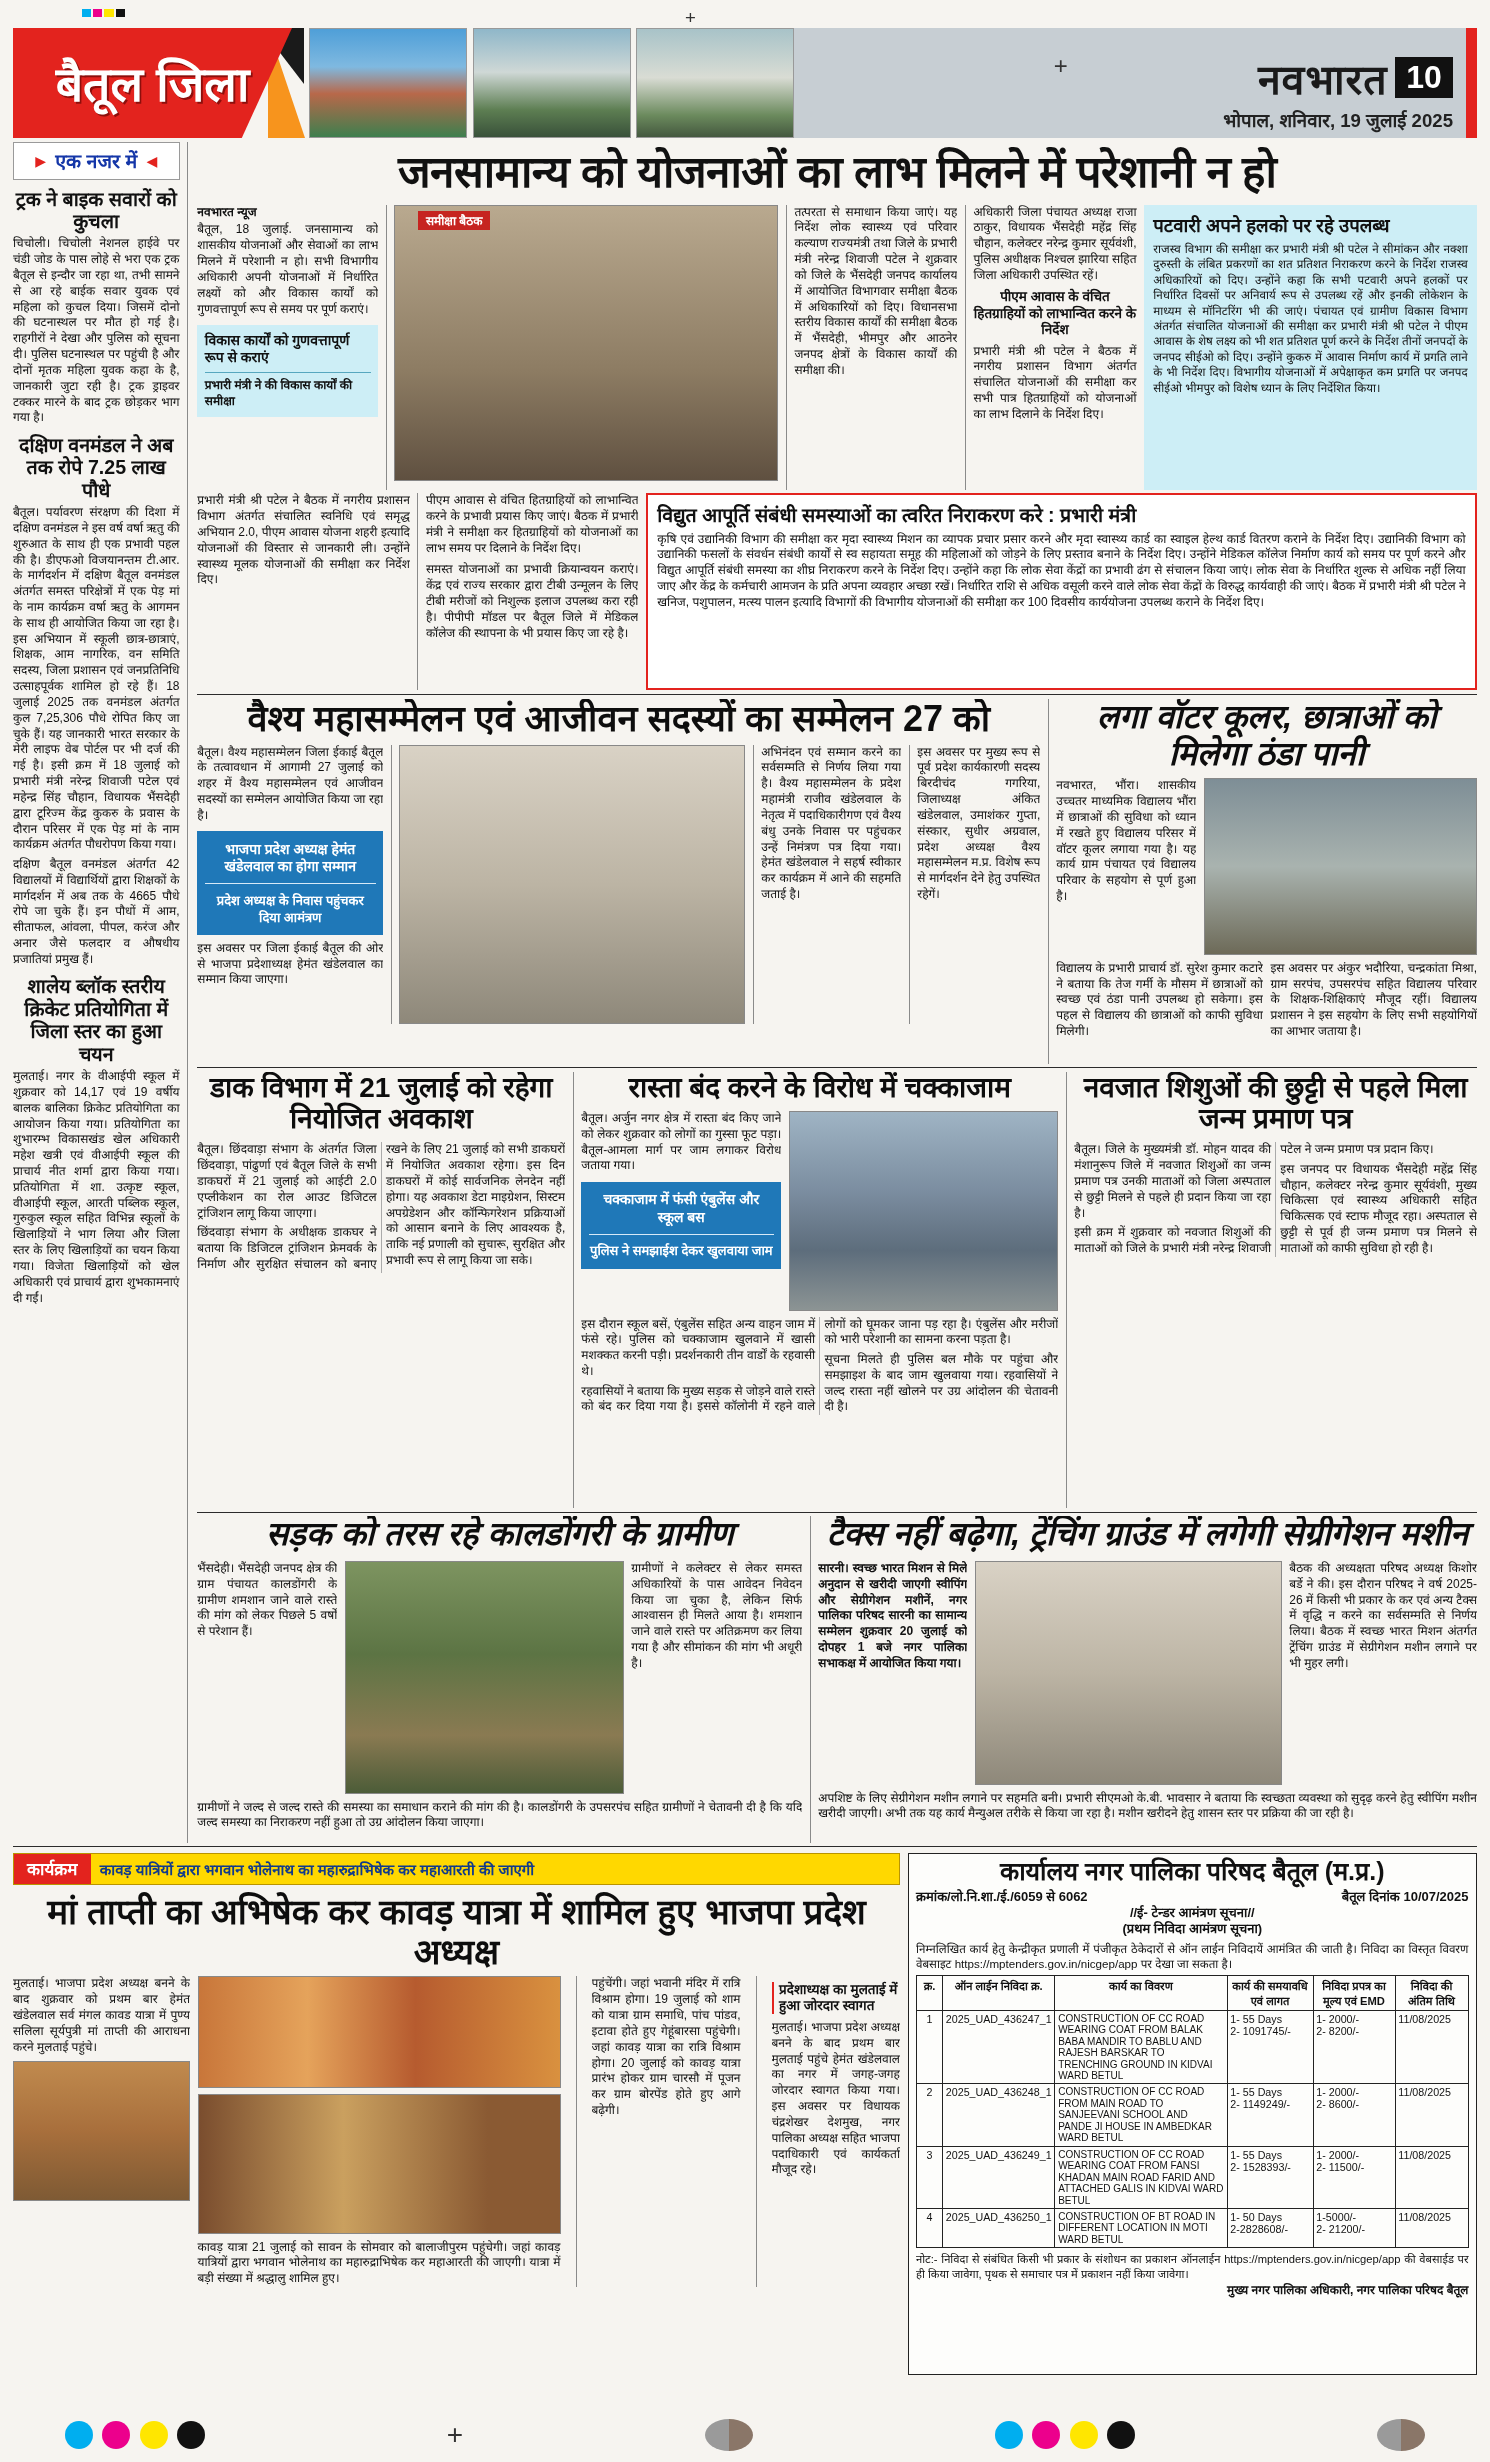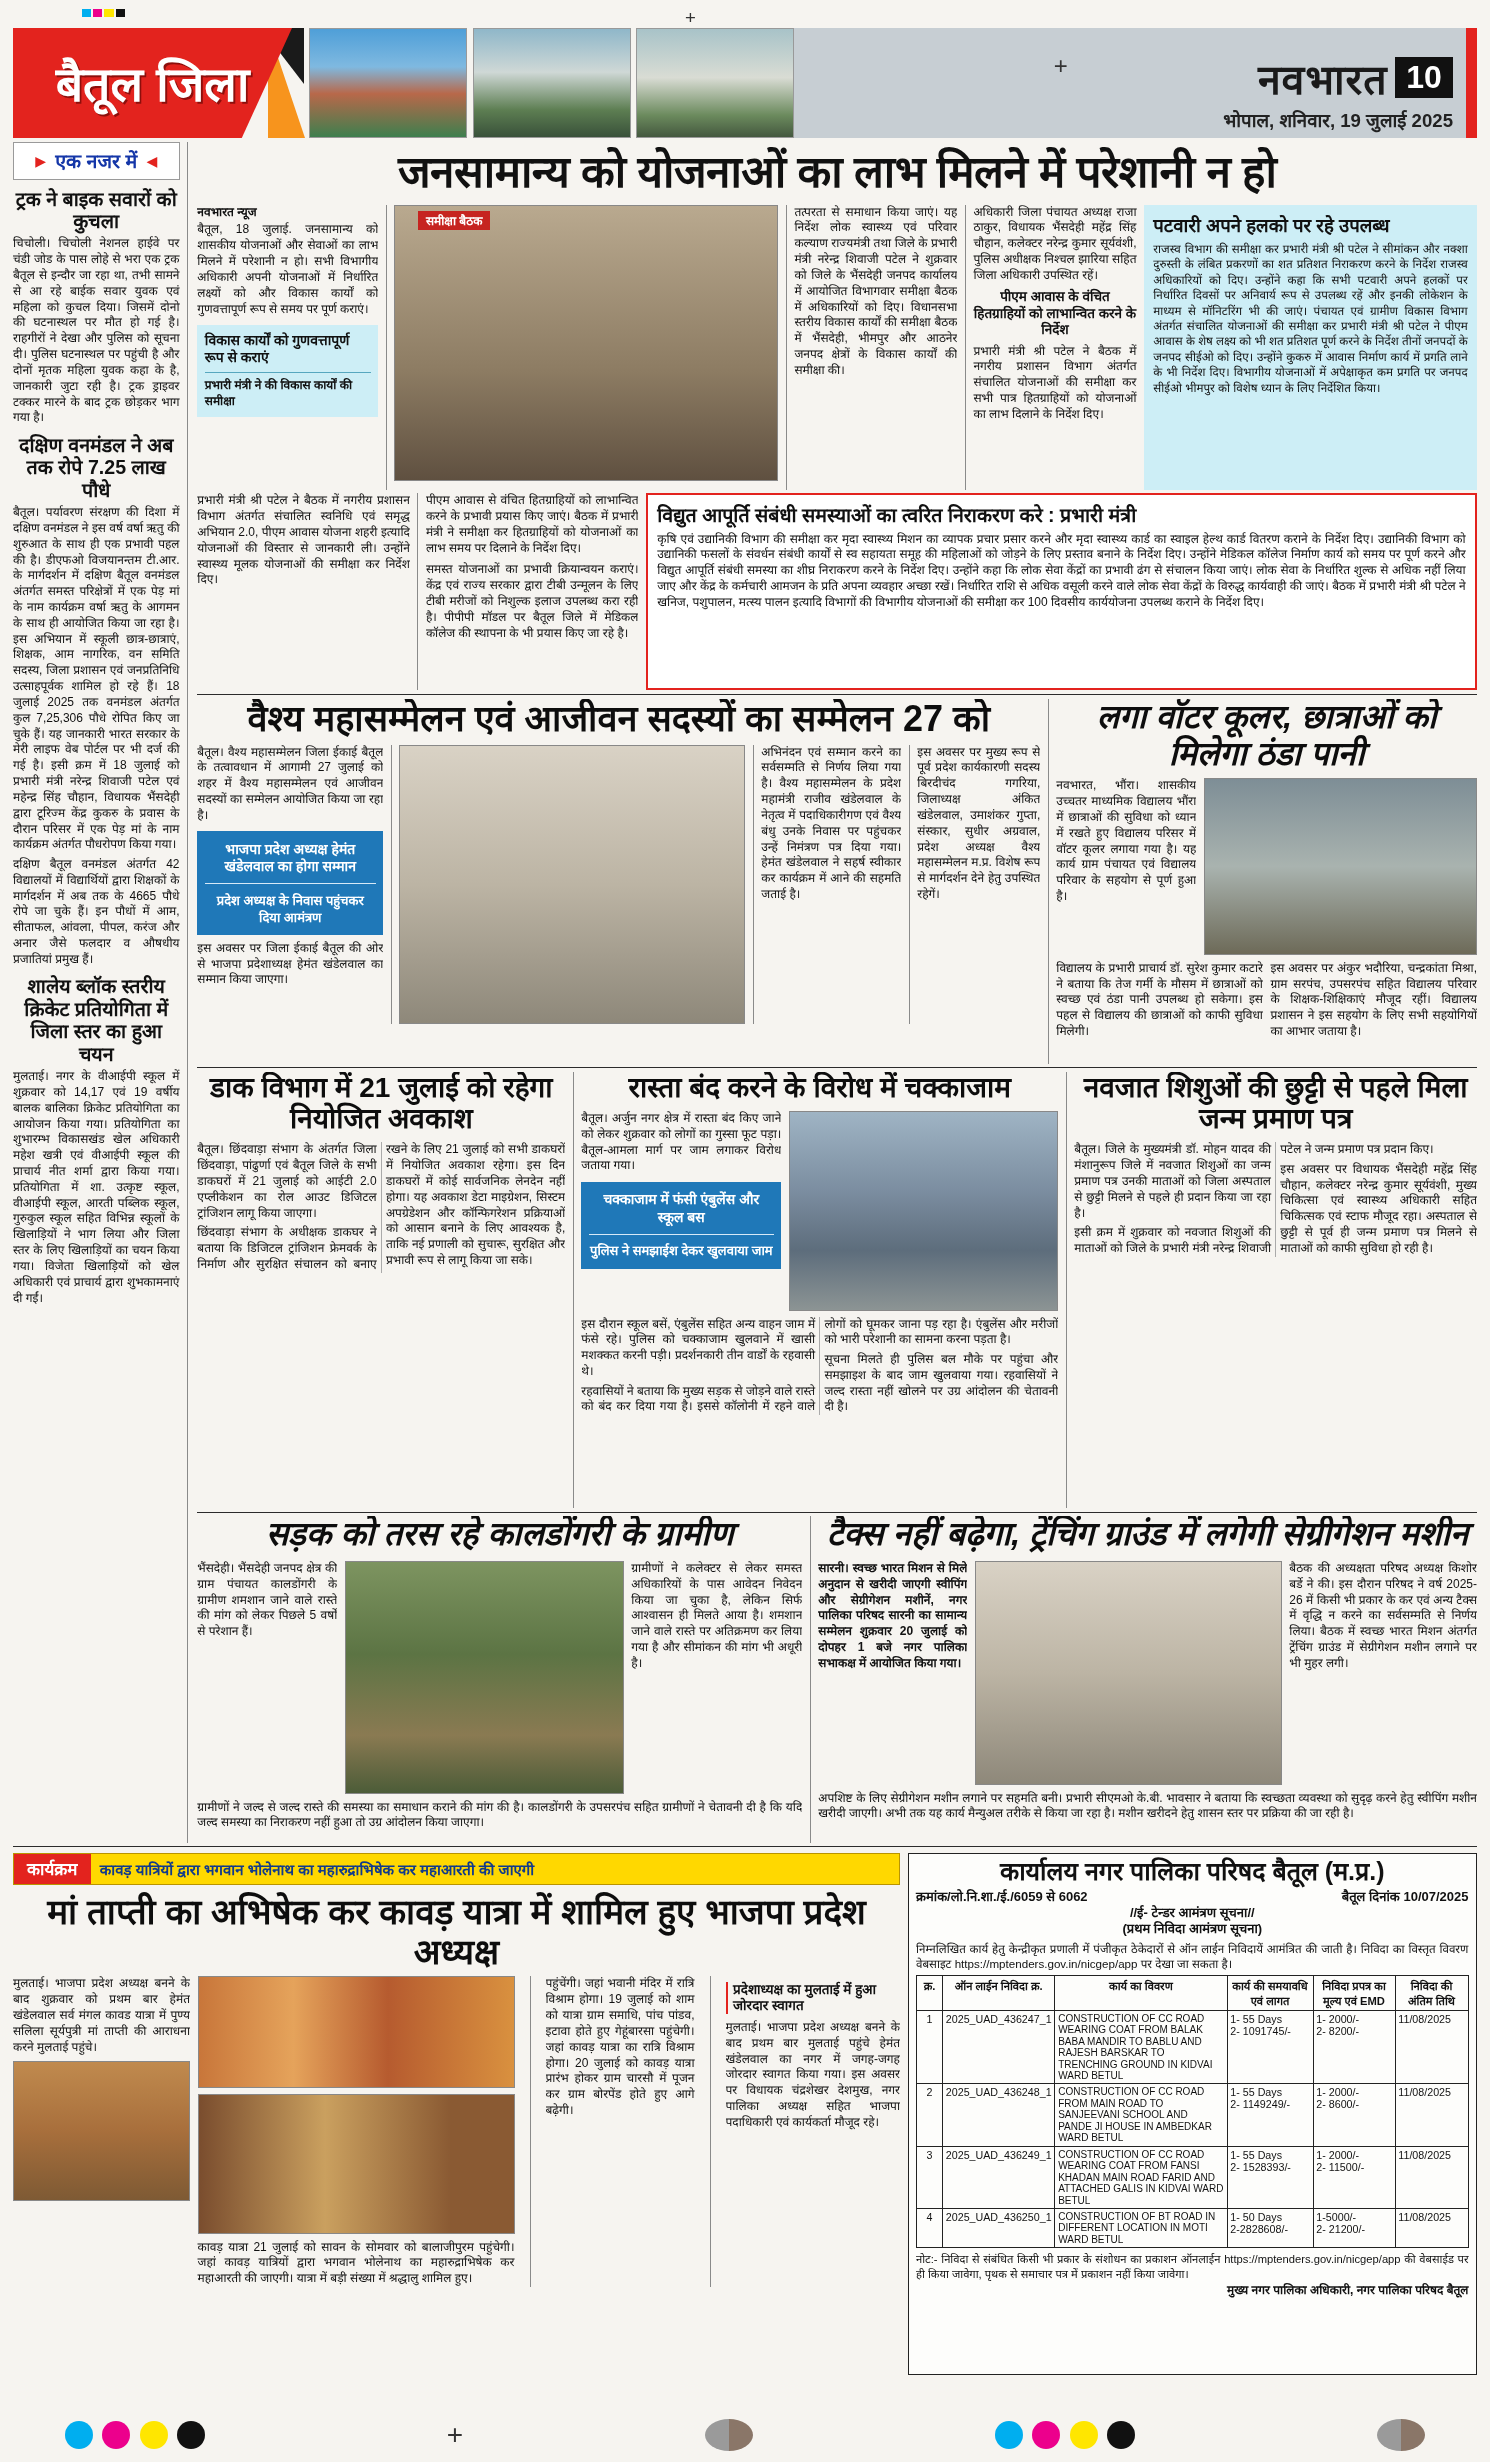--- a/index.html
+++ b/index.html
@@ -277,21 +277,21 @@
             <p style="margin-top:3.7px">रहवासियों ने बताया कि मुख्य सड़क से जोड़ने वाले रास्ते को बंद कर दिया गया है। इससे कॉलोनी में रहने वाले लोगों को घूमकर जाना पड़ रहा है। एंबुलेंस और मरीजों को भारी परेशानी का सामना करना पड़ता है।</p>
             <p style="margin-top:3.7px">सूचना मिलते ही पुलिस बल मौके पर पहुंचा और समझाइश के बाद जाम खुलवाया गया। रहवासियों ने जल्द रास्ता नहीं खोलने पर उग्र आंदोलन की चेतावनी दी है।</p>
           </div>
         </section>
         <div class="vrule"></div>
         <section style="flex:1;overflow:hidden">
           <h2 class="story-head sec-head-md">नवजात शिशुओं की छुट्टी से पहले मिला जन्म प्रमाण पत्र</h2>
           <div class="twocol body-text" style="margin-top:7.5px">
             <p>बैतूल। जिले के मुख्यमंत्री डॉ. मोहन यादव की मंशानुरूप जिले में नवजात शिशुओं का जन्म प्रमाण पत्र उनकी माताओं को जिला अस्पताल से छुट्टी मिलने से पहले ही प्रदान किया जा रहा है।</p>
             <p style="margin-top:3.7px">इसी क्रम में शुक्रवार को नवजात शिशुओं की माताओं को जिले के प्रभारी मंत्री नरेन्द्र शिवाजी पटेल ने जन्म प्रमाण पत्र प्रदान किए।</p>
-            <p style="margin-top:3.7px">इस अवसर पर विधायक भैंसदेही महेंद्र सिंह चौहान, कलेक्टर नरेन्द्र कुमार सूर्यवंशी, मुख्य चिकित्सा एवं स्वास्थ्य अधिकारी सहित चिकित्सक एवं स्टाफ मौजूद रहा। अस्पताल से छुट्टी से पूर्व ही जन्म प्रमाण पत्र मिलने से माताओं को काफी सुविधा हो रही है।</p>
+            <p style="margin-top:3.7px">इस जनपद पर विधायक भैंसदेही महेंद्र सिंह चौहान, कलेक्टर नरेन्द्र कुमार सूर्यवंशी, मुख्य चिकित्सा एवं स्वास्थ्य अधिकारी सहित चिकित्सक एवं स्टाफ मौजूद रहा। अस्पताल से छुट्टी से पूर्व ही जन्म प्रमाण पत्र मिलने से माताओं को काफी सुविधा हो रही है।</p>
           </div>
         </section>
       </div>
 
       <div class="hrule"></div>
 
       <div class="row4">
         <section style="width:605px;flex:none;overflow:hidden">
           <h2 class="story-head sec-head-lg">सड़क को तरस रहे कालडोंगरी के ग्रामीण</h2>
           <div style="display:flex;margin-top:7.5px;gap:7.5px">
@@ -322,21 +322,21 @@
       <div class="banner">
         <span class="tag">कार्यक्रम</span>
         <span class="strip">कावड़ यात्रियों द्वारा भगवान भोलेनाथ का महारुद्राभिषेक कर महाआरती की जाएगी</span>
       </div>
       <h2 class="story-head kavad-head">मां ताप्ती का अभिषेक कर कावड़ यात्रा में शामिल हुए भाजपा प्रदेश अध्यक्ष</h2>
       <div style="display:flex;gap:7.5px">
         <div class="colN body-text" style="width:177px">
           <span>मुलताई। भाजपा प्रदेश अध्यक्ष बनने के बाद शुक्रवार को प्रथम बार हेमंत खंडेलवाल सर्व मंगल कावड यात्रा में पुण्य सलिला सूर्यपुत्री मां ताप्ती की आराधना करने मुलताई पहुंचे।</span>
           <div class="photo ph-crowd" style="width:100%;height:140px;margin-top:5.6px"></div>
         </div>
-        <div style="width:317px;flex:none">
+        <div style="width:363px;flex:none">
           <div class="photo ph-kavad1" style="width:100%;height:112px"></div>
           <div class="photo ph-kavad2" style="width:100%;height:140px;margin-top:5.6px"></div>
           <p class="body-text" style="margin-top:5.6px">कावड़ यात्रा 21 जुलाई को सावन के सोमवार को बालाजीपुरम पहुंचेगी। जहां कावड़ यात्रियों द्वारा भगवान भोलेनाथ का महारुद्राभिषेक कर महाआरती की जाएगी। यात्रा में बड़ी संख्या में श्रद्धालु शामिल हुए।</p>
         </div>
         <div class="vrule"></div>
         <div class="colN body-text" style="width:149px"><span>पहुंचेंगी। जहां भवानी मंदिर में रात्रि विश्राम होगा। 19 जुलाई को शाम को यात्रा ग्राम समाधि, पांच पांडव, इटावा होते हुए गेहूंबारसा पहुंचेगी। जहां कावड़ यात्रा का रात्रि विश्राम होगा। 20 जुलाई को कावड़ यात्रा प्रारंभ होकर ग्राम चारसौ में पूजन कर ग्राम बोरपेंड होते हुए आगे बढ़ेगी।</span></div>
         <div class="vrule"></div>
         <div class="colN body-text" style="flex:1">
           <div class="midsub" style="text-align:left;border-left:2.8px solid var(--red);padding-left:5.6px">प्रदेशाध्यक्ष का मुलताई में हुआ जोरदार स्वागत</div>
           <span>मुलताई। भाजपा प्रदेश अध्यक्ष बनने के बाद प्रथम बार मुलताई पहुंचे हेमंत खंडेलवाल का नगर में जगह-जगह जोरदार स्वागत किया गया। इस अवसर पर विधायक चंद्रशेखर देशमुख, नगर पालिका अध्यक्ष सहित भाजपा पदाधिकारी एवं कार्यकर्ता मौजूद रहे।</span>

